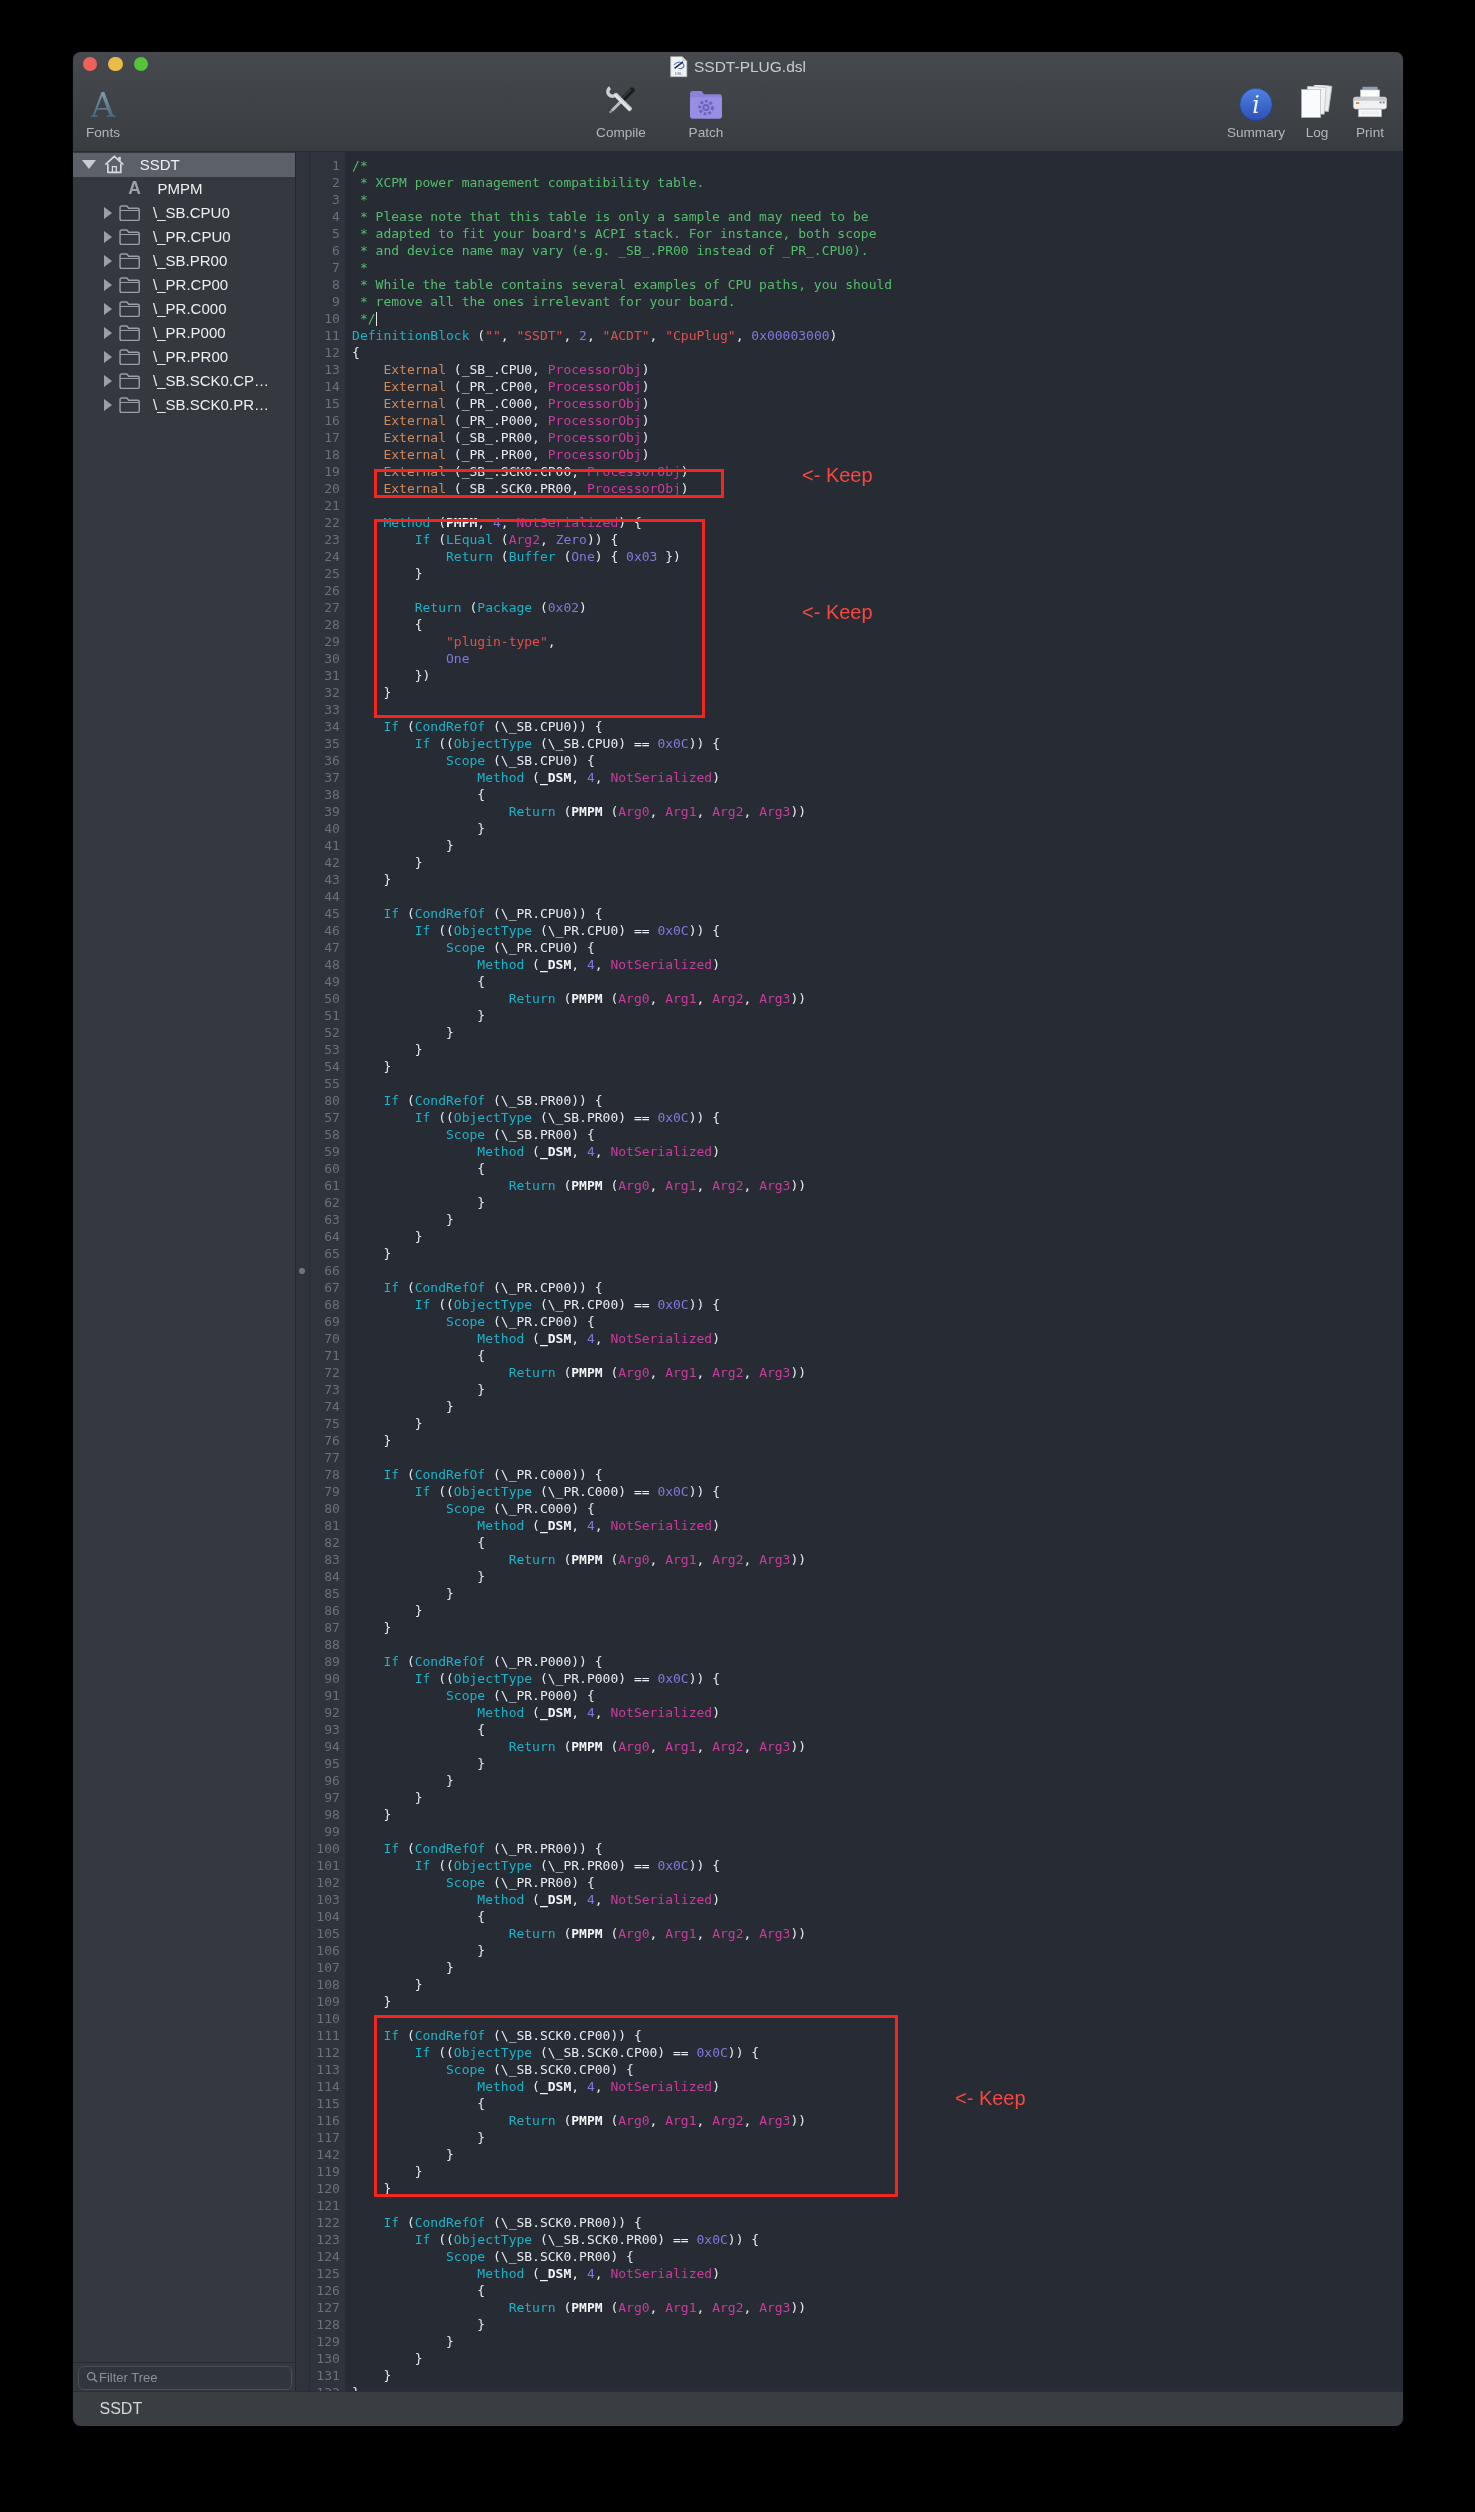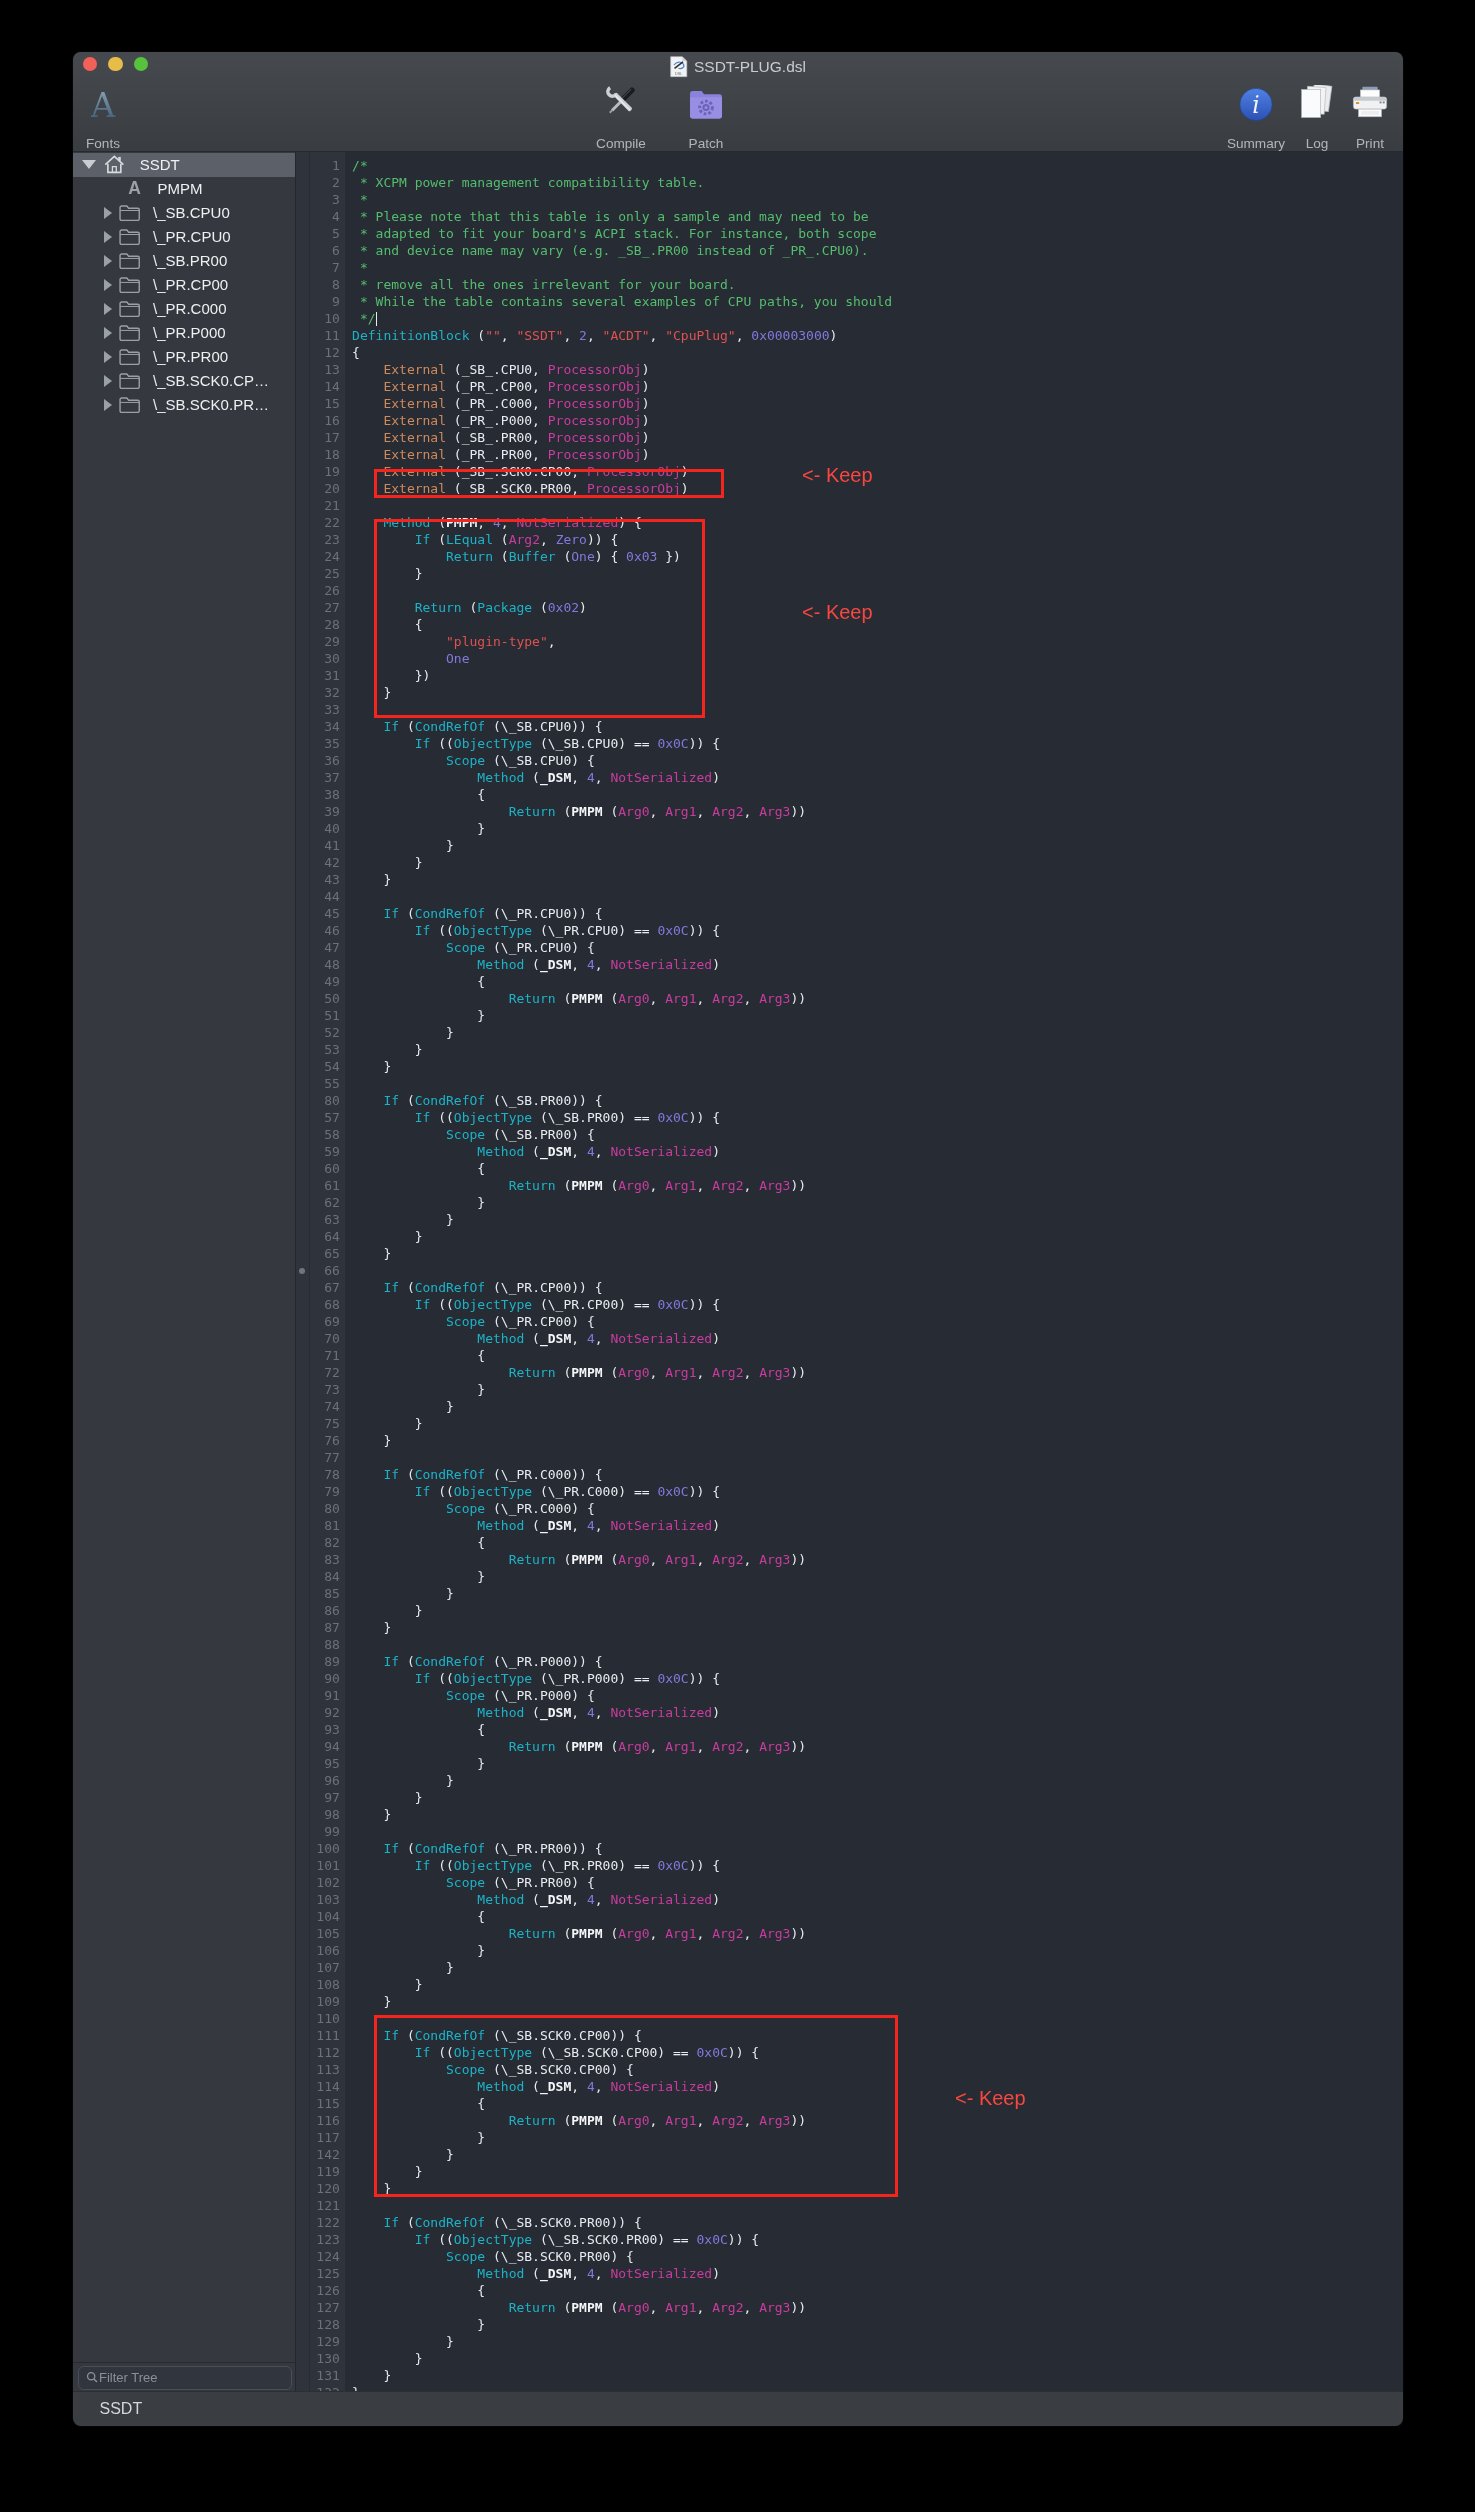--- a/index.html
+++ b/index.html
@@ -15,21 +15,21 @@
   .tl{width:14.2px;height:14.2px;border-radius:50%;}
   .tl-close{background:#f2605a;}
   .tl-min{background:#e8bd47;}
   .tl-zoom{background:#57c23c;}
   .title-group{position:absolute;top:3.9px;left:0;right:0;height:22px;display:flex;
                align-items:center;justify-content:center;gap:6.5px;}
   .title-text{color:#c9cccf;font-size:15.5px;}
   .tb-item{position:absolute;top:27px;transform:translateX(-50%);display:flex;
            flex-direction:column;align-items:center;width:97px;cursor:default;}
   .tb-icon{height:43px;display:flex;align-items:flex-end;justify-content:center;}
-  .tb-label{font-size:13.6px;color:#b2b6ba;margin-top:15px;line-height:14.2px;}
+  .tb-label{font-size:13.6px;color:#b2b6ba;margin-top:4px;line-height:14.2px;}
   .fonts-a{font-family:"DejaVu Serif",serif;font-size:34px;line-height:34px;
            color:#72909c;background:linear-gradient(#8aa5b5,#3d5a74);
            -webkit-background-clip:text;background-clip:text;-webkit-text-fill-color:transparent;}
   
   .content{position:absolute;top:100px;bottom:34px;left:0;right:0;}
   .sidebar{position:absolute;left:0;top:0;bottom:0;width:222px;background:#35393f;
            border-right:0.6px solid #24272b;}
   #tree{position:absolute;top:0.6px;left:0;right:0;}
   .tree-row{height:24px;display:flex;align-items:center;font-size:15px;color:#eef0f2;}
   .tree-row.selected{background:#5b6069;}
@@ -450,22 +450,22 @@
         <div>133</div>
       </div>
     <div class="codepane" id="codepane">
         <div class="cl"><span class="tk-c">/*</span></div>
         <div class="cl"><span class="tk-c"> * XCPM power management compatibility table.</span></div>
         <div class="cl"><span class="tk-c"> *</span></div>
         <div class="cl"><span class="tk-c"> * Please note that this table is only a sample and may need to be</span></div>
         <div class="cl"><span class="tk-c"> * adapted to fit your board's ACPI stack. For instance, both scope</span></div>
         <div class="cl"><span class="tk-c"> * and device name may vary (e.g. _SB_.PR00 instead of _PR_.CPU0).</span></div>
         <div class="cl"><span class="tk-c"> *</span></div>
+        <div class="cl"><span class="tk-c"> * While the table contains several examples of CPU paths, you should</span></div>
         <div class="cl"><span class="tk-c"> * remove all the ones irrelevant for your board.</span></div>
-        <div class="cl"><span class="tk-c"> * While the table contains several examples of CPU paths, you should</span></div>
         <div class="cl"><span class="tk-c"> */</span><span class="caret"></span></div>
         <div class="cl"><span class="tk-k">DefinitionBlock</span><span class="tk-p"> (</span><span class="tk-s">""</span><span class="tk-p">, </span><span class="tk-s">"SSDT"</span><span class="tk-p">, </span><span class="tk-n">2</span><span class="tk-p">, </span><span class="tk-s">"ACDT"</span><span class="tk-p">, </span><span class="tk-s">"CpuPlug"</span><span class="tk-p">, </span><span class="tk-n">0x00003000</span><span class="tk-p">)</span></div>
         <div class="cl"><span class="tk-p">{</span></div>
         <div class="cl"><span class="tk-p">    </span><span class="tk-e">External</span><span class="tk-p"> (_SB_.CPU0, </span><span class="tk-t">ProcessorObj</span><span class="tk-p">)</span></div>
         <div class="cl"><span class="tk-p">    </span><span class="tk-e">External</span><span class="tk-p"> (_PR_.CP00, </span><span class="tk-t">ProcessorObj</span><span class="tk-p">)</span></div>
         <div class="cl"><span class="tk-p">    </span><span class="tk-e">External</span><span class="tk-p"> (_PR_.C000, </span><span class="tk-t">ProcessorObj</span><span class="tk-p">)</span></div>
         <div class="cl"><span class="tk-p">    </span><span class="tk-e">External</span><span class="tk-p"> (_PR_.P000, </span><span class="tk-t">ProcessorObj</span><span class="tk-p">)</span></div>
         <div class="cl"><span class="tk-p">    </span><span class="tk-e">External</span><span class="tk-p"> (_SB_.PR00, </span><span class="tk-t">ProcessorObj</span><span class="tk-p">)</span></div>
         <div class="cl"><span class="tk-p">    </span><span class="tk-e">External</span><span class="tk-p"> (_PR_.PR00, </span><span class="tk-t">ProcessorObj</span><span class="tk-p">)</span></div>
         <div class="cl"><span class="tk-p">    </span><span class="tk-e">External</span><span class="tk-p"> (_SB_.SCK0.CP00, </span><span class="tk-t">ProcessorObj</span><span class="tk-p">)</span></div>

